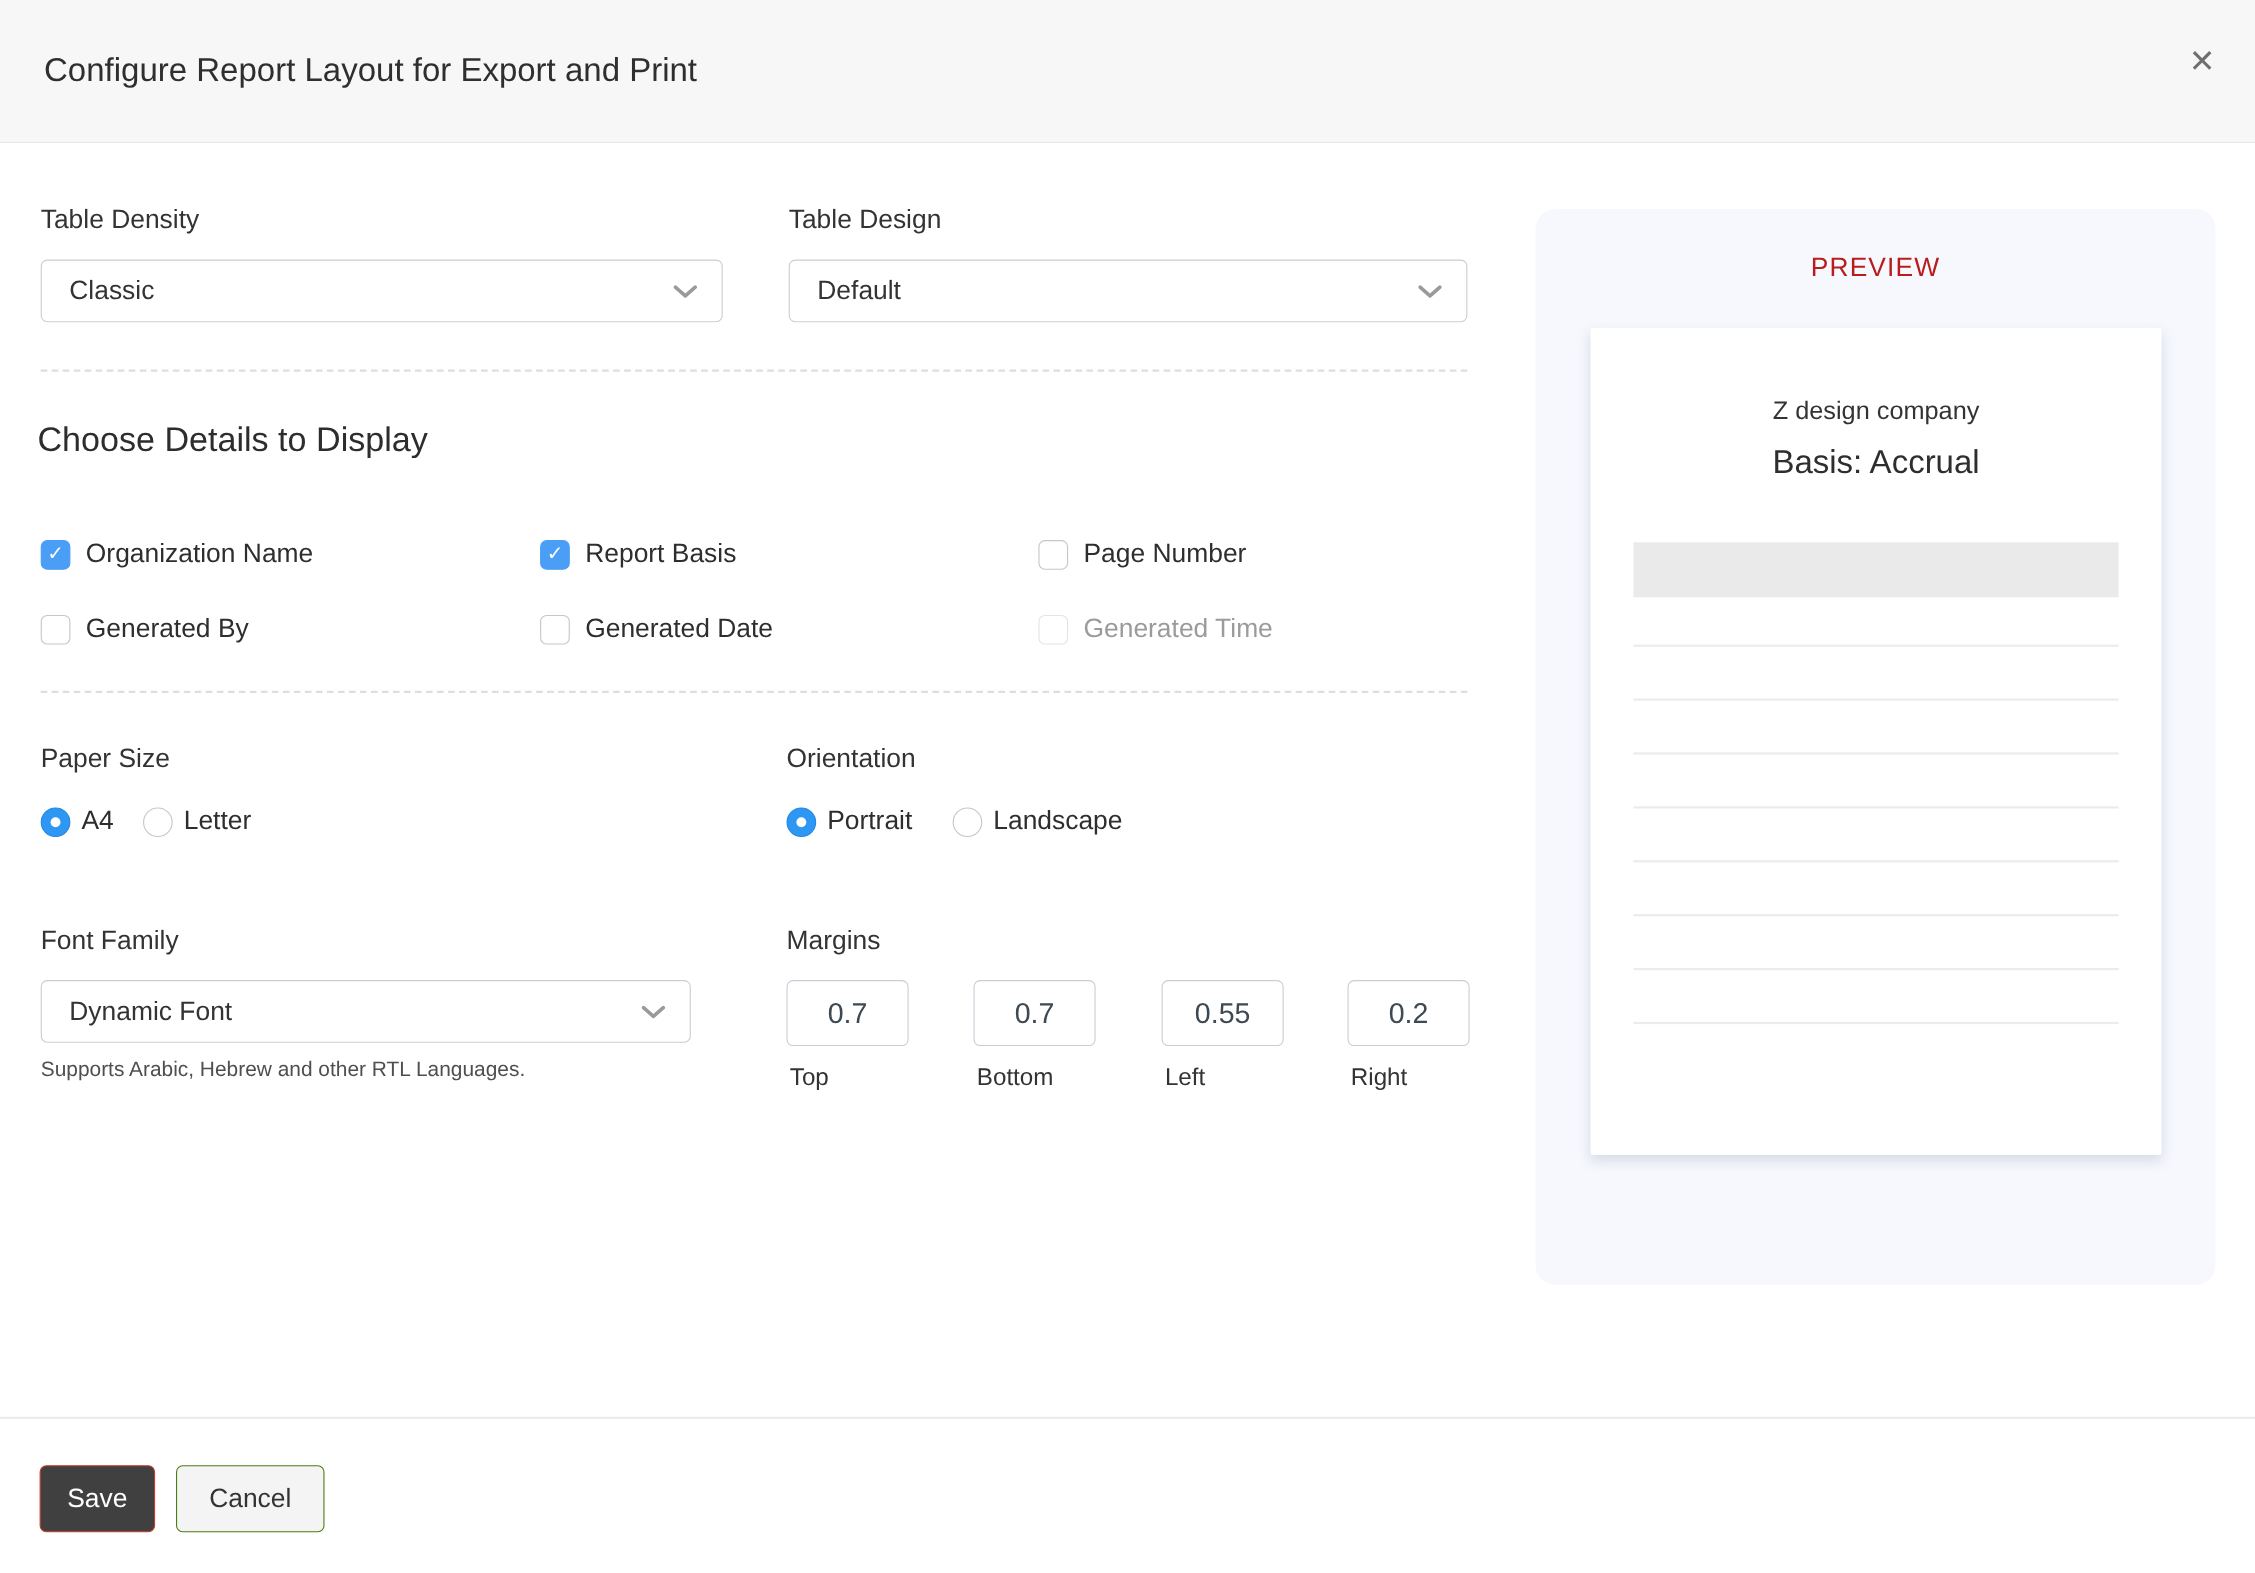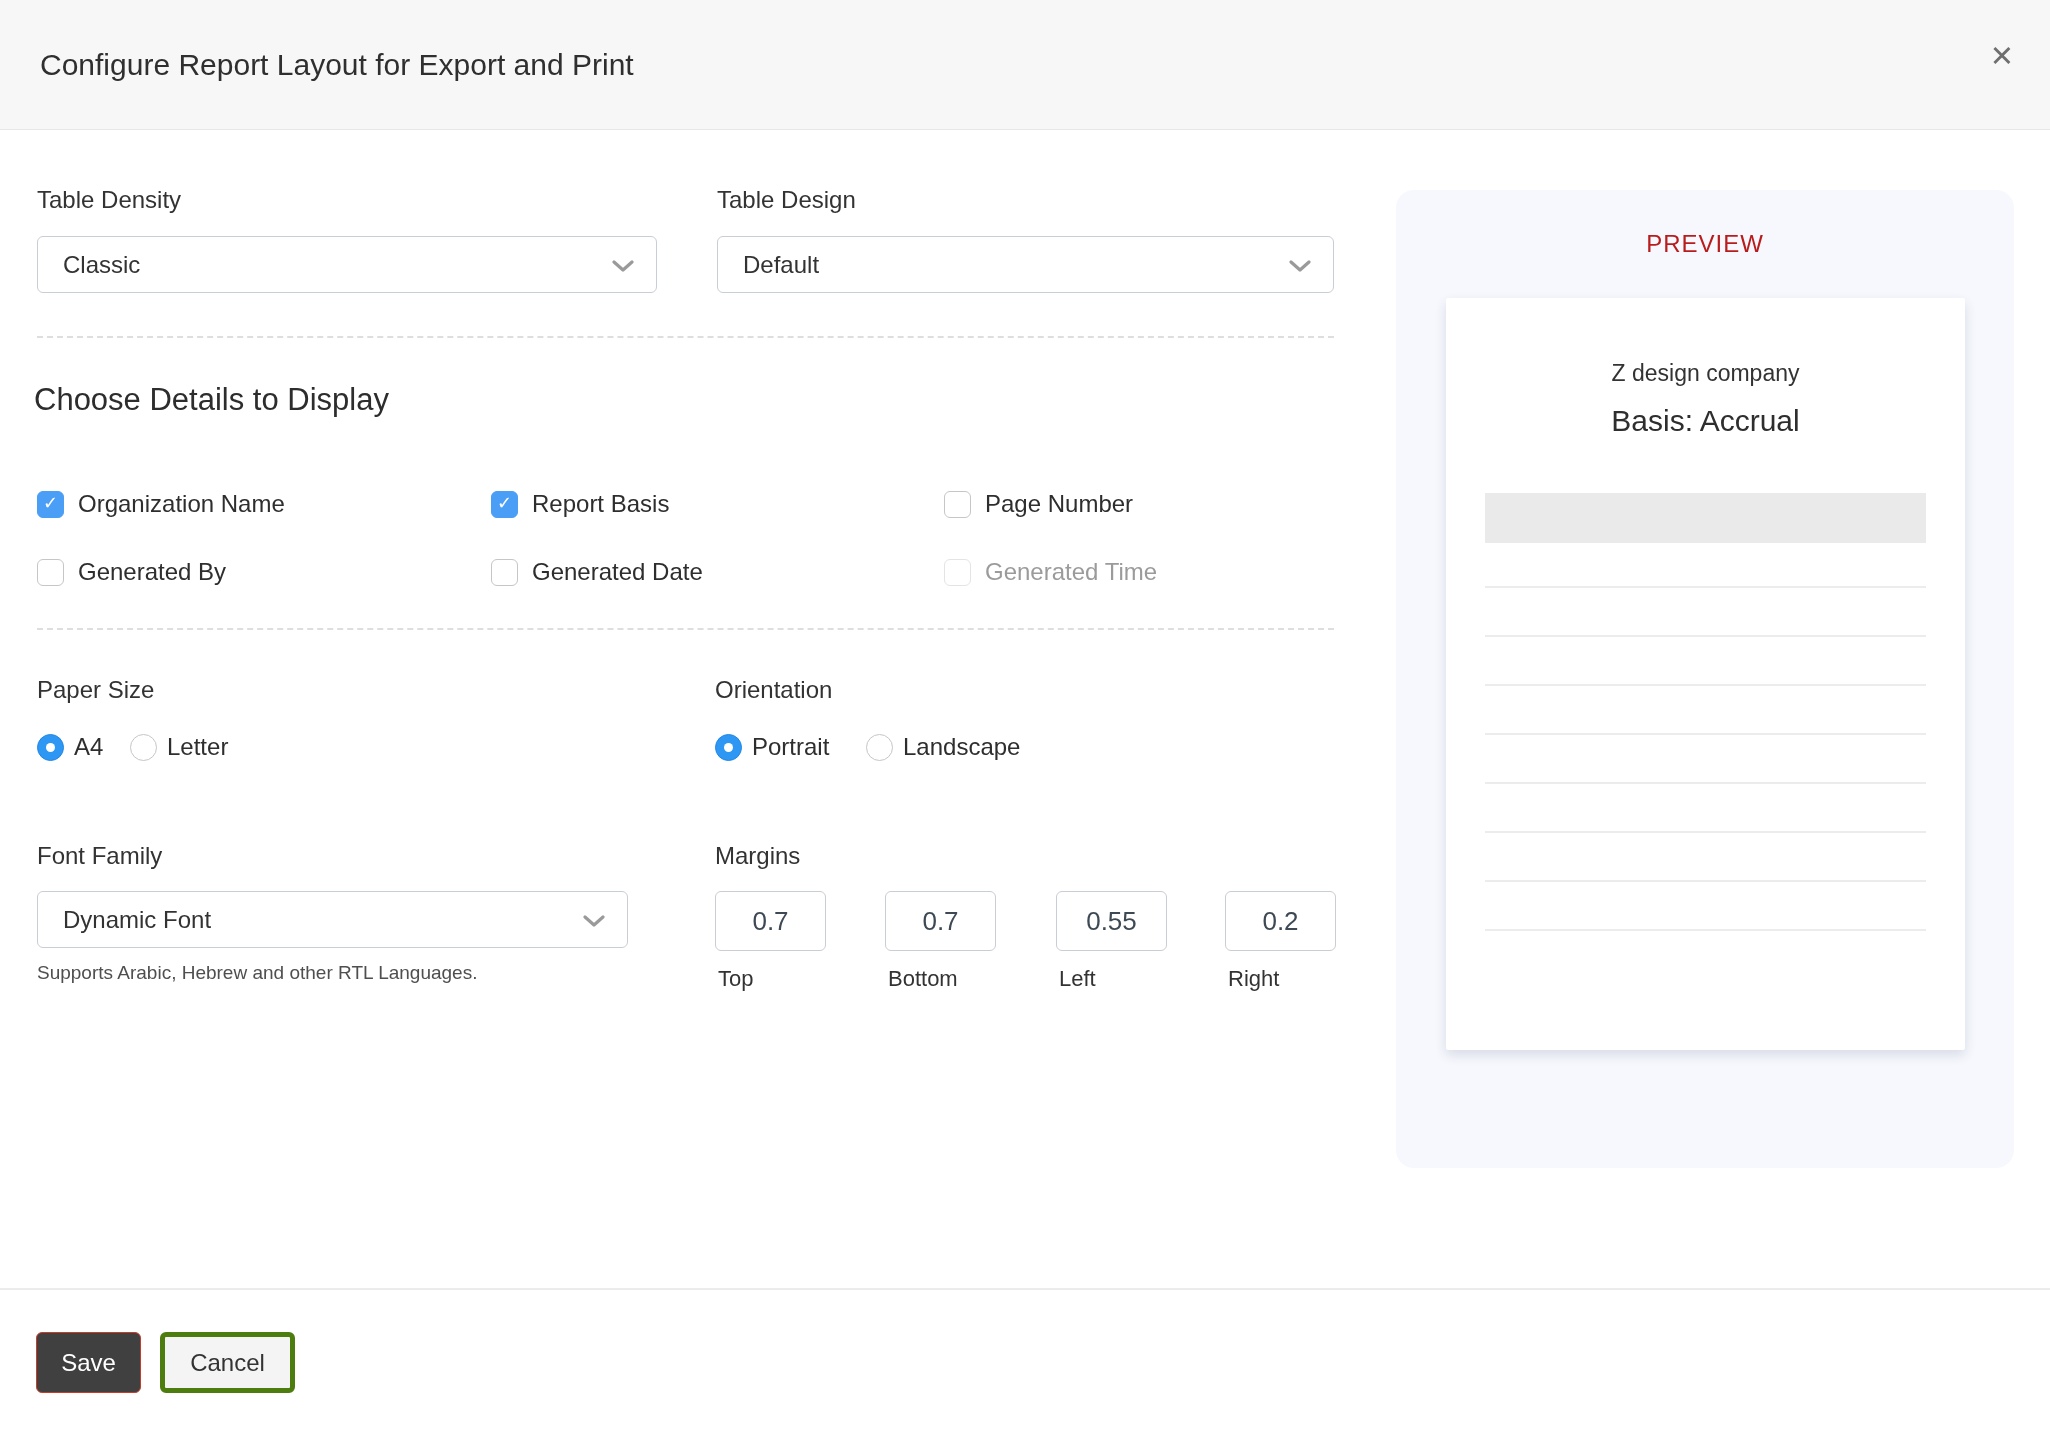--- a/index.html
+++ b/index.html
@@ -145,21 +145,21 @@
     border-radius: 6px; font-size: 24px; cursor: pointer;
     font-family: "Liberation Sans", sans-serif;
     display: flex; align-items: center; justify-content: center;
   }
   .btn-save {
     left: 36px; width: 105px;
     background: #404040; border: 1px solid #c93d28; color: #ffffff;
   }
   .btn-cancel {
     left: 160px; width: 135px;
-    background: #f4f4f4; border: 5px solid #4d7c0f; color: #333;
+    background: #f4f4f4; border: 1px solid #4d7c0f; color: #333;
   }
 </style>
 </head>
 <body>
 
 <div class="canvas">
 
   <div class="dlg-header">
     <div class="dlg-title">Configure Report Layout for Export and Print</div>
     <button class="dlg-close">✕</button>

